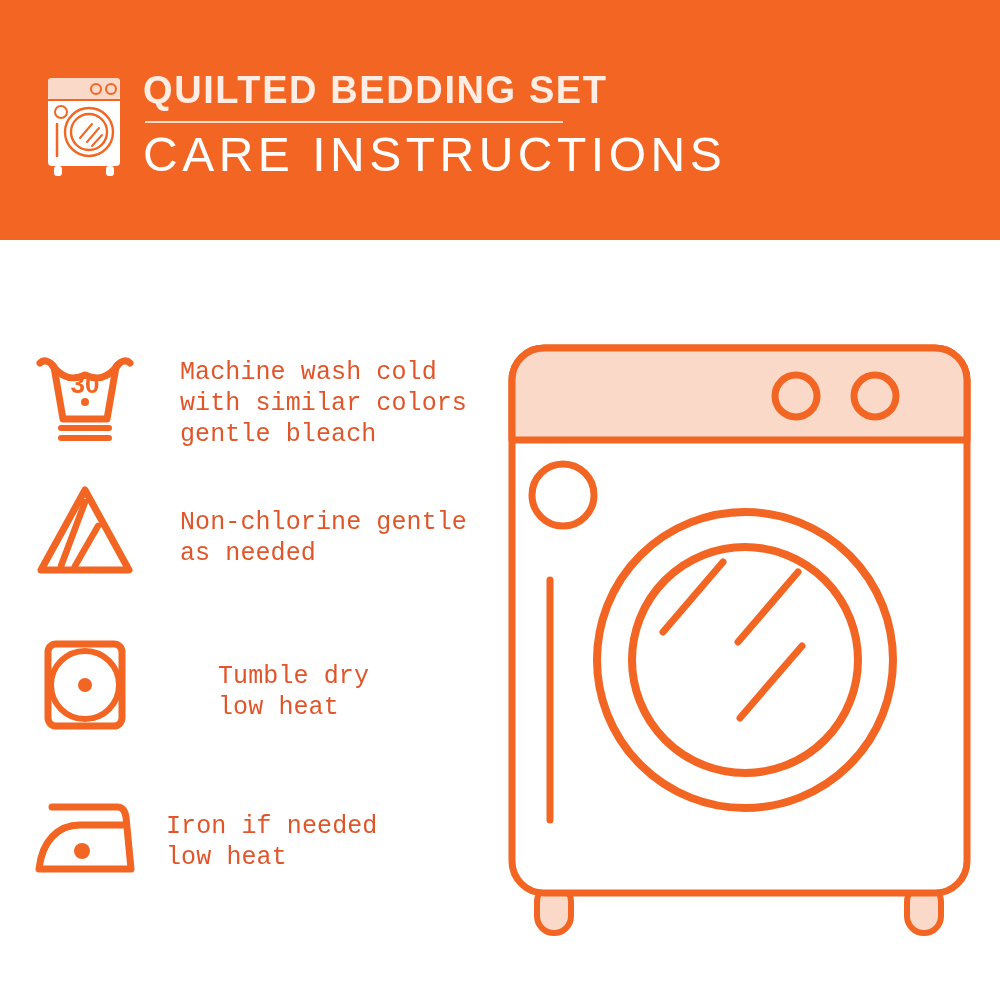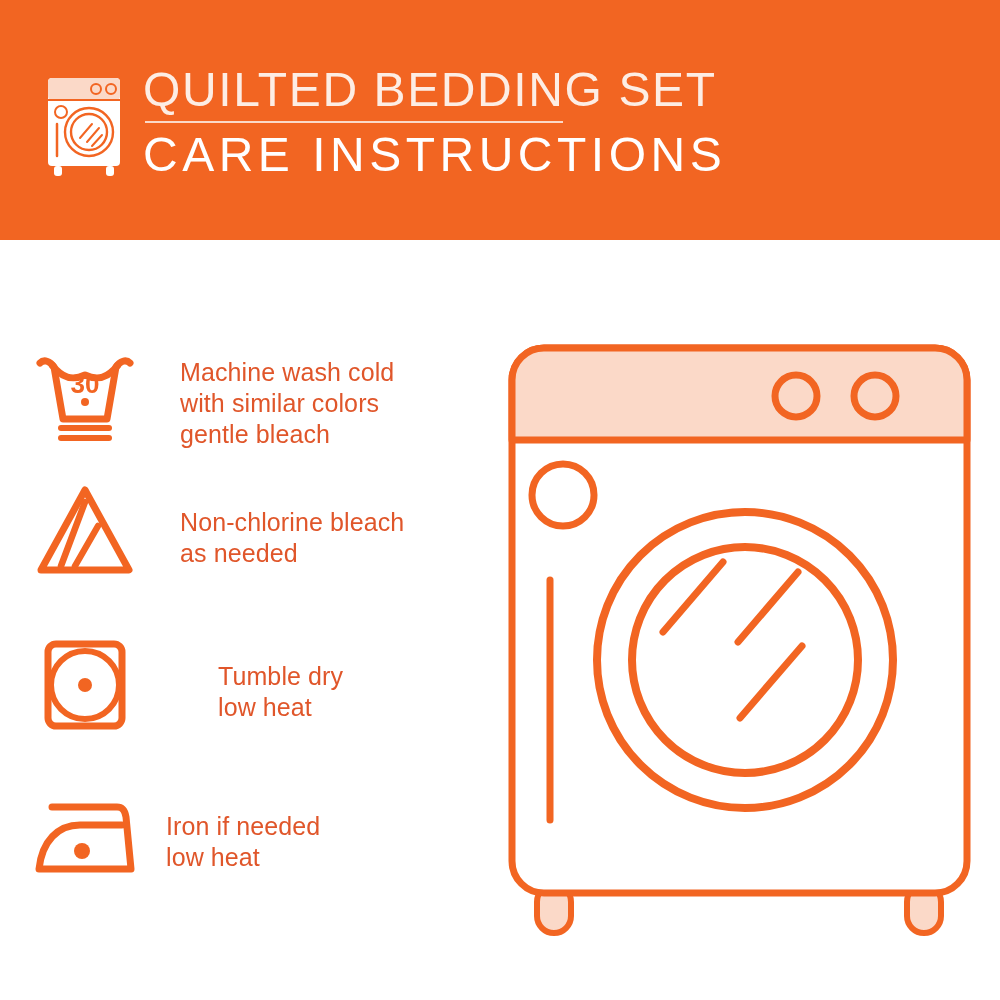--- a/index.html
+++ b/index.html
@@ -40,25 +40,25 @@
   }
 
   .header-titles {
     position: absolute;
     left: 143px;
     top: 66px;
     width: 600px;
   }
 
   .title-main {
-    font-size: 48px;
+    font-size: 38px;
     line-height: 48px;
     letter-spacing: 1.6px;
     color: #FDEDE4;
-    font-weight: 400;
+    font-weight: 700;
     white-space: nowrap;
   }
 
   .title-rule {
     width: 418px;
     height: 2px;
     background: #FBD9C8;
     margin: 7px 0 6px 2px;
   }
 
@@ -103,20 +103,21 @@
     margin-left: 20px;
   }
 
   .care-text {
     margin-left: 30px;
     color: #E0562A;
     font-size: 25px;
     line-height: 31px;
     font-weight: 400;
     letter-spacing: 0.1px;
+    font-family: Liberation Mono, monospace;
   }
 
   .care-row[data-row="0"] .care-text { padding-top: 12px; }
   .care-row[data-row="1"] .care-text { padding-top: 27px; }
   .care-row[data-row="2"] .care-text { padding-top: 26px; }
   .care-row[data-row="3"] .care-text { padding-top: 26px; margin-left: 16px; }
 
   
   .machine {
     position: absolute;
@@ -188,21 +189,21 @@
 
     <div class="care-row" data-row="1">
       <div class="care-icon">
         <svg viewBox="0 0 110 100" width="110" height="100" aria-hidden="true">
           <path d="M55 10 L99 90 L11 90 Z" fill="none" stroke="#F26522" stroke-width="7" stroke-linejoin="round"></path>
           <line x1="55" y1="22" x2="31" y2="86" stroke="#F26522" stroke-width="6.5" stroke-linecap="round"></line>
           <line x1="68" y1="46" x2="45" y2="86" stroke="#F26522" stroke-width="6.5" stroke-linecap="round"></line>
         </svg>
       </div>
       <div class="care-text">
-        <div>Non-chlorine bleach</div>
+        <div>Non-chlorine gentle</div>
         <div>as needed</div>
       </div>
     </div>
 
     <div class="care-row" data-row="2">
       <div class="care-icon">
         <svg viewBox="0 0 110 100" width="110" height="100" aria-hidden="true">
           <rect x="18" y="9" width="74" height="82" rx="8" fill="none" stroke="#F26522" stroke-width="7"></rect>
           <circle cx="55" cy="50" r="34" fill="none" stroke="#F26522" stroke-width="6"></circle>
           <circle cx="55" cy="50" r="7" fill="#F26522"></circle>

